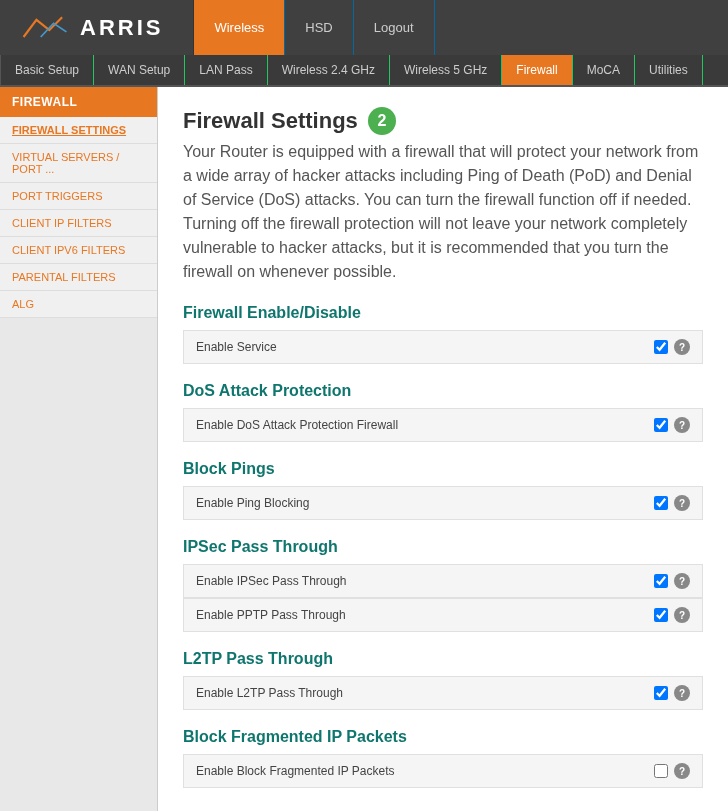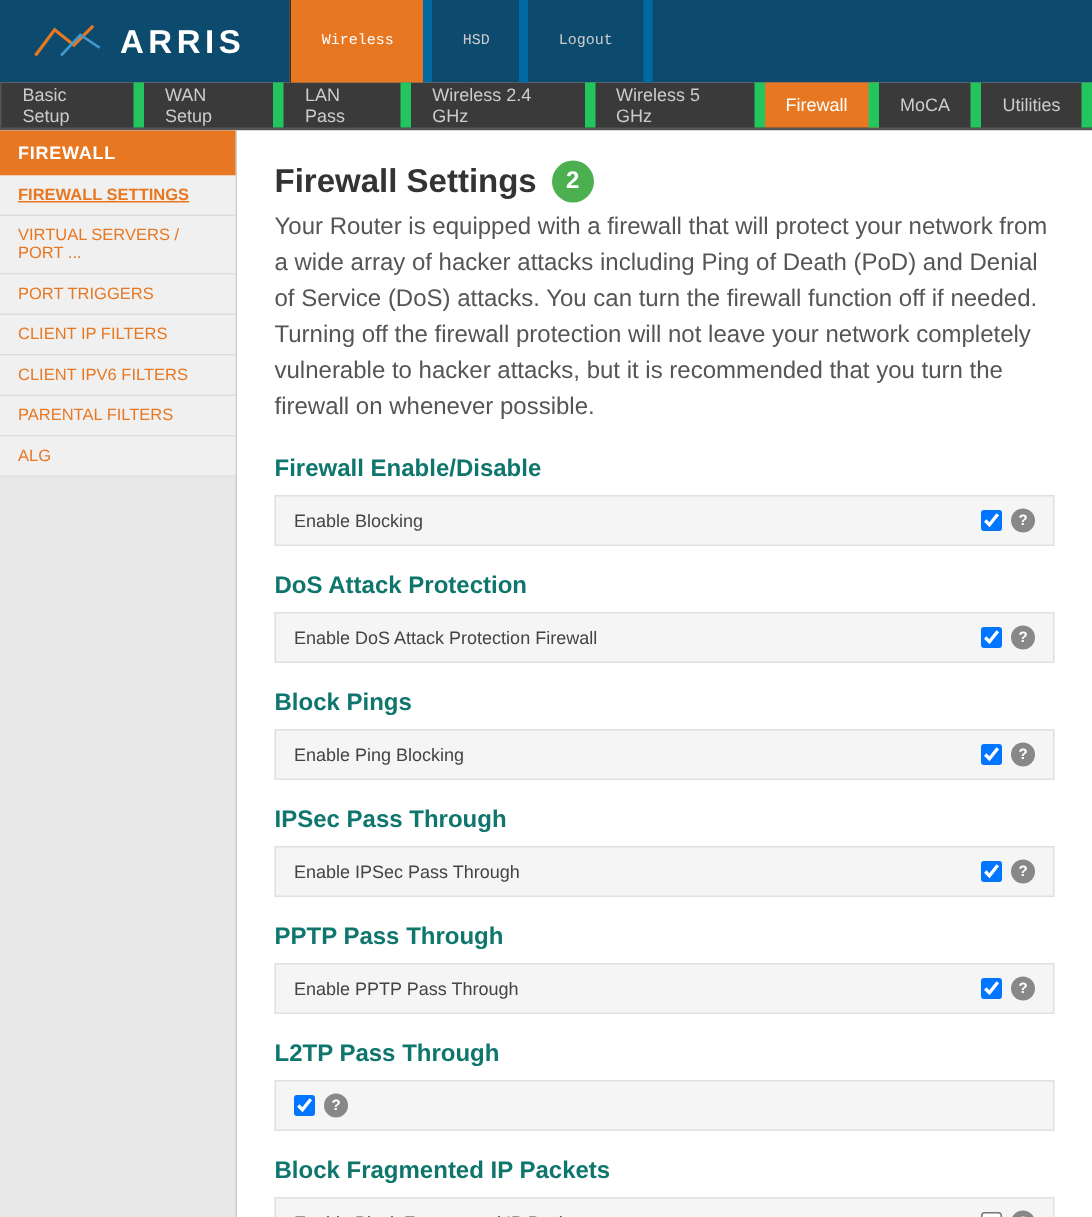--- a/index.html
+++ b/index.html
@@ -1,20 +1,20 @@
 <!DOCTYPE html>
 <html><head>
   <meta charset="utf-8">
   <style>
     * { margin: 0; padding: 0; box-sizing: border-box; }
     body { font-family: Arial, sans-serif; font-size: 13px; background: #d0d0d0; width: 728px; }
 
     
     .header {
-      background: #0c4a6e;
+      background: #404040;
       display: flex;
       height: 55px;
       padding: 0 15px;
     }
     .logo-area {
       display: flex;
       align-items: center;
       margin-right: 30px;
     }
     .logo-text {
@@ -33,23 +33,22 @@
       align-items: center;
       height: 100%;
     }
     .nav-tab-top {
       color: #ccc;
       padding: 0 20px;
       height: 100%;
       display: flex;
       align-items: center;
       cursor: pointer;
-      font-size: 10px;
-      border-right: 6px solid #0369a1;
-      font-family: Liberation Mono, monospace;
+      font-size: 13px;
+      border-right: 1px solid #0369a1;
     }
     .nav-tab-top:first-child { border-left: 1px solid #333; }
     .nav-tab-top.active {
       background: #e87722;
       color: white;
     }
 
     
     .nav-secondary {
       background: #3a3a3a;
@@ -60,21 +59,21 @@
       border-bottom: 2px solid #555;
     }
     .nav-sec-tab {
       color: #ccc;
       padding: 0 14px;
       height: 100%;
       display: flex;
       align-items: center;
       cursor: pointer;
       font-size: 12px;
-      border-right: 7px solid #22c55e;
+      border-right: 1px solid #22c55e;
     }
     .nav-sec-tab:first-child { border-left: 1px solid #555; }
     .nav-sec-tab.active {
       background: #e87722;
       color: white;
     }
 
     
     .main-layout {
       display: flex;
@@ -244,21 +243,21 @@
   <div class="content">
     <div class="page-title">
       <span>Firewall Settings</span>
       <div class="step-badge">2</div>
     </div>
     <p class="page-description">Your Router is equipped with a firewall that will protect your network from a wide array of hacker attacks including Ping of Death (PoD) and Denial of Service (DoS) attacks. You can turn the firewall function off if needed. Turning off the firewall protection will not leave your network completely vulnerable to hacker attacks, but it is recommended that you turn the firewall on whenever possible.</p>
 
     
     <div class="section-title">Firewall Enable/Disable</div>
     <div class="setting-row">
-      <span class="setting-label">Enable Blocking</span>
+      <span class="setting-label">Enable Service</span>
       <div class="checkbox-area">
         <input type="checkbox" class="checkbox-input" checked="" style="">
         <div class="help-icon">?</div>
       </div>
     </div>
 
     
     <div class="section-title">DoS Attack Protection</div>
     <div class="setting-row">
       <span class="setting-label">Enable DoS Attack Protection Firewall</span>
@@ -282,32 +281,32 @@
     <div class="section-title">IPSec Pass Through</div>
     <div class="setting-row">
       <span class="setting-label">Enable IPSec Pass Through</span>
       <div class="checkbox-area">
         <input type="checkbox" class="checkbox-input" checked="" style="">
         <div class="help-icon">?</div>
       </div>
     </div>
 
     
-    <div class="section-title">PPTP Pass Through</div>
     <div class="setting-row">
       <span class="setting-label">Enable PPTP Pass Through</span>
       <div class="checkbox-area">
         <input type="checkbox" class="checkbox-input" checked="" style="">
         <div class="help-icon">?</div>
       </div>
     </div>
 
     
     <div class="section-title">L2TP Pass Through</div>
     <div class="setting-row">
+      <span class="setting-label">Enable L2TP Pass Through</span>
       <div class="checkbox-area">
         <input type="checkbox" class="checkbox-input" checked="" style="">
         <div class="help-icon">?</div>
       </div>
     </div>
 
     
     <div class="section-title">Block Fragmented IP Packets</div>
     <div class="setting-row">
       <span class="setting-label">Enable Block Fragmented IP Packets</span>

